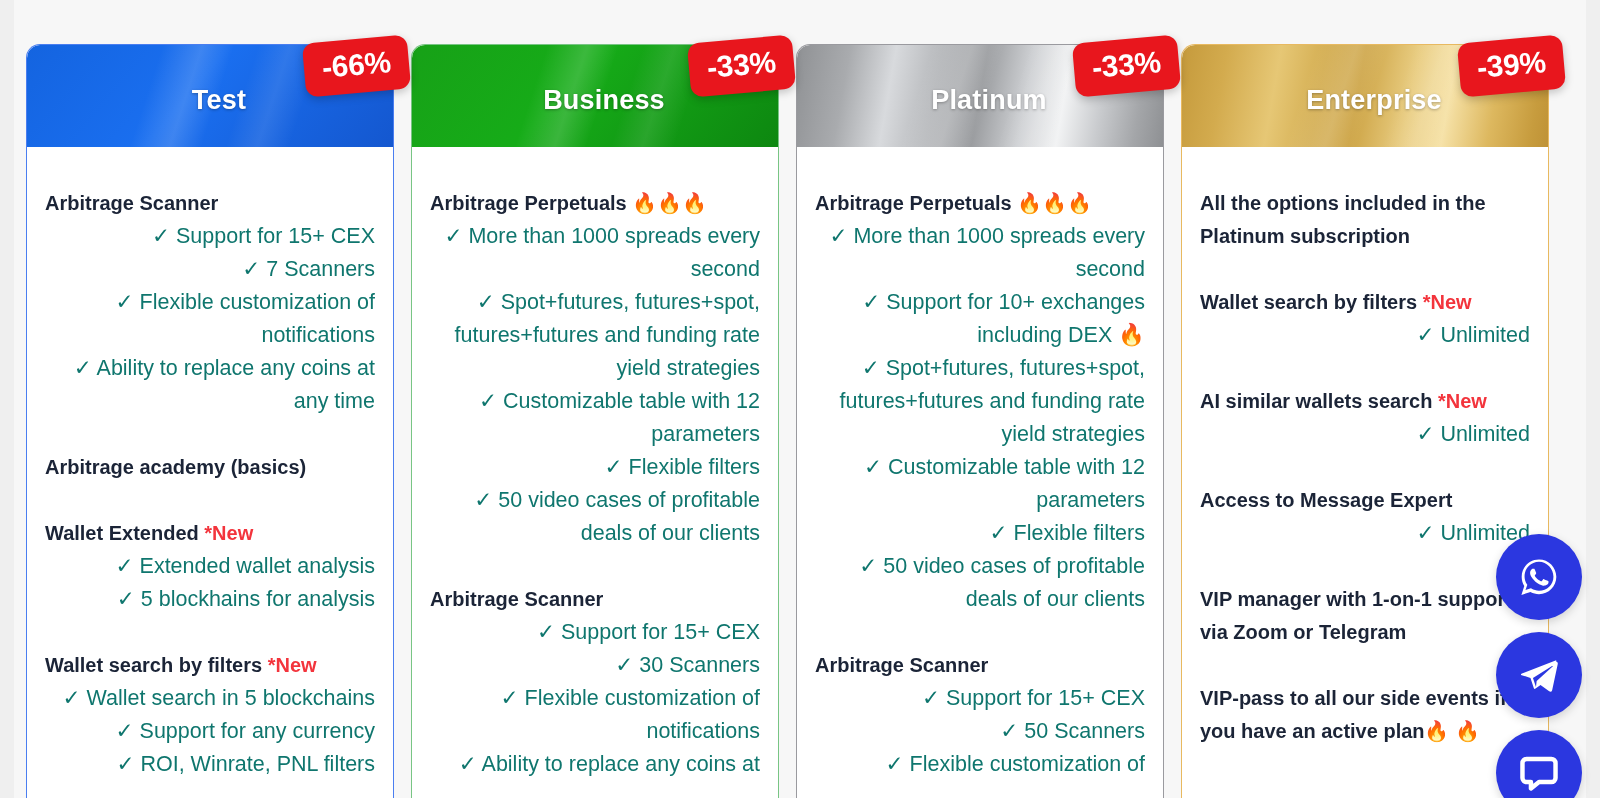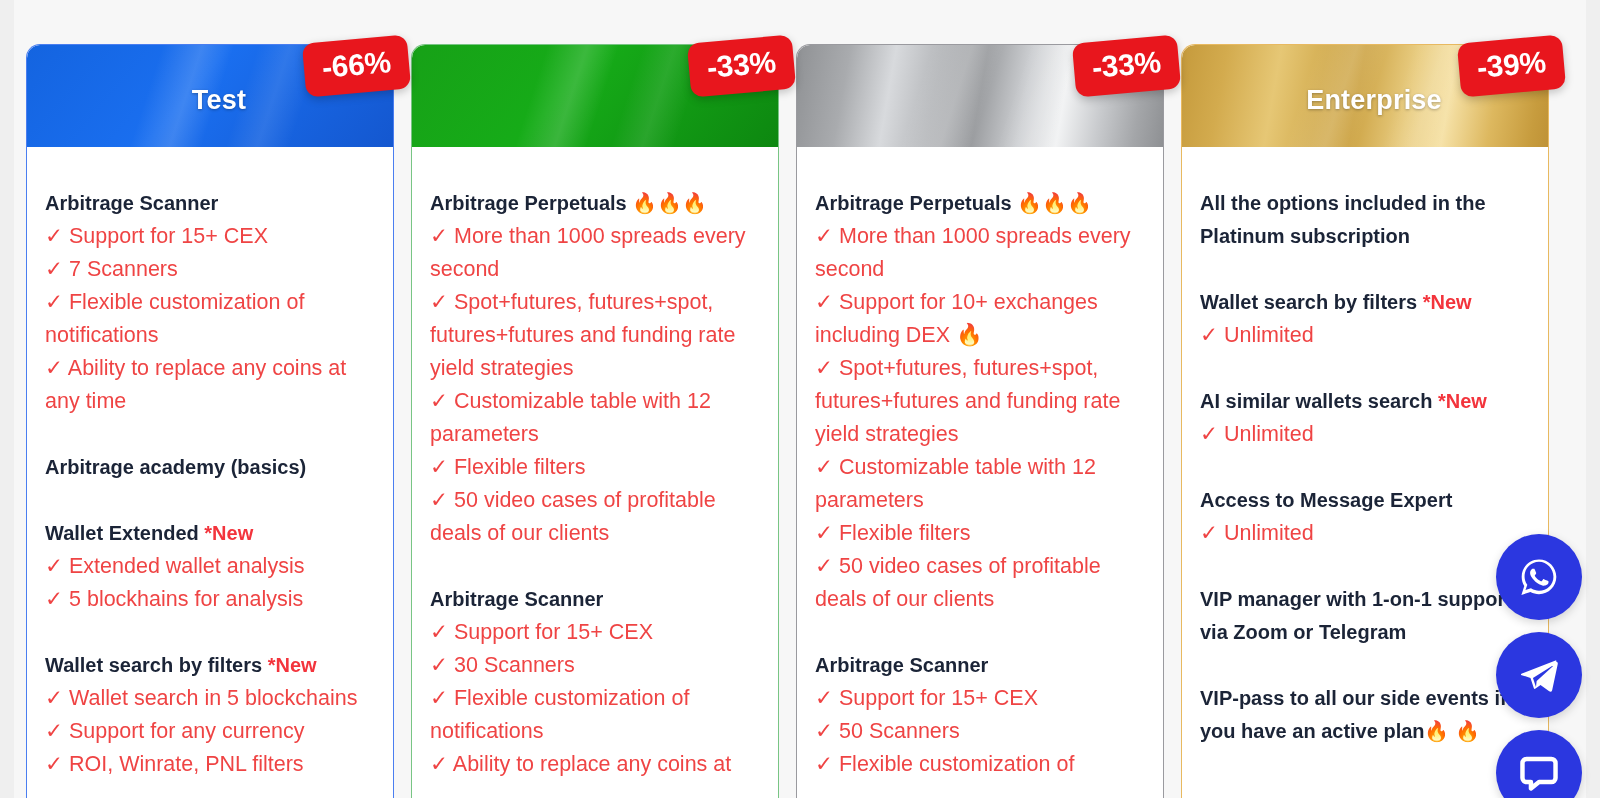--- a/index.html
+++ b/index.html
@@ -122,23 +122,24 @@
     font-size: 20px;
     line-height: 33px;
   }
 
   .tag-new {
     color: #f3343c;
     font-weight: bold;
   }
 
   .feat-line {
-    color: #ef4444;
+    color: #0f766e;
     font-size: 21.5px;
     line-height: 33px;
+    text-align: right;
   }
 
   .emoji { font-family: "DejaVu Sans", sans-serif; }
 
   
   .theme-test { border-color: #4a7ef0; }
   .theme-test .plan-header { background: linear-gradient(130deg, #1464e0 0%, #1a6ff0 45%, #1457cf 100%); }
 
   
   .theme-business { border-color: #78c584; }
@@ -226,20 +227,21 @@
             <div class="feat-line">✓ ROI, Winrate, PNL filters</div>
           </div>
         </div>
       </div>
       <div class="discount-badge">-66%</div>
     </div>
     <div class="plan-card theme-business">
       <div class="card-clip">
         <div class="plan-header">
           <div class="sheen"></div>
+          <div class="plan-title">Business</div>
         </div>
         <div class="plan-body">
           <div class="feat-group">
             <div class="group-title"><span>Arbitrage Perpetuals</span> <span class="emoji">🔥🔥🔥</span></div>
             <div class="feat-line">✓  More than 1000 spreads every second</div>
             <div class="feat-line">✓  Spot+futures, futures+spot, futures+futures and funding rate yield strategies</div>
             <div class="feat-line">✓ Customizable table with 12 parameters</div>
             <div class="feat-line">✓ Flexible filters</div>
             <div class="feat-line">✓ 50 video cases of profitable deals of our clients</div>
           </div>
@@ -252,20 +254,21 @@
             <div class="feat-line">✓ Ability to replace any coins at</div>
           </div>
         </div>
       </div>
       <div class="discount-badge">-33%</div>
     </div>
     <div class="plan-card theme-platinum">
       <div class="card-clip">
         <div class="plan-header">
           <div class="sheen"></div>
+          <div class="plan-title">Platinum</div>
         </div>
         <div class="plan-body">
           <div class="feat-group">
             <div class="group-title"><span>Arbitrage Perpetuals</span> <span class="emoji">🔥🔥🔥</span></div>
             <div class="feat-line">✓  More than 1000 spreads every second</div>
             <div class="feat-line">✓  Support for 10+ exchanges including DEX 🔥</div>
             <div class="feat-line">✓  Spot+futures, futures+spot, futures+futures and funding rate yield strategies</div>
             <div class="feat-line">✓ Customizable table with 12 parameters</div>
             <div class="feat-line">✓ Flexible filters</div>
             <div class="feat-line">✓ 50 video cases of profitable deals of our clients</div>

